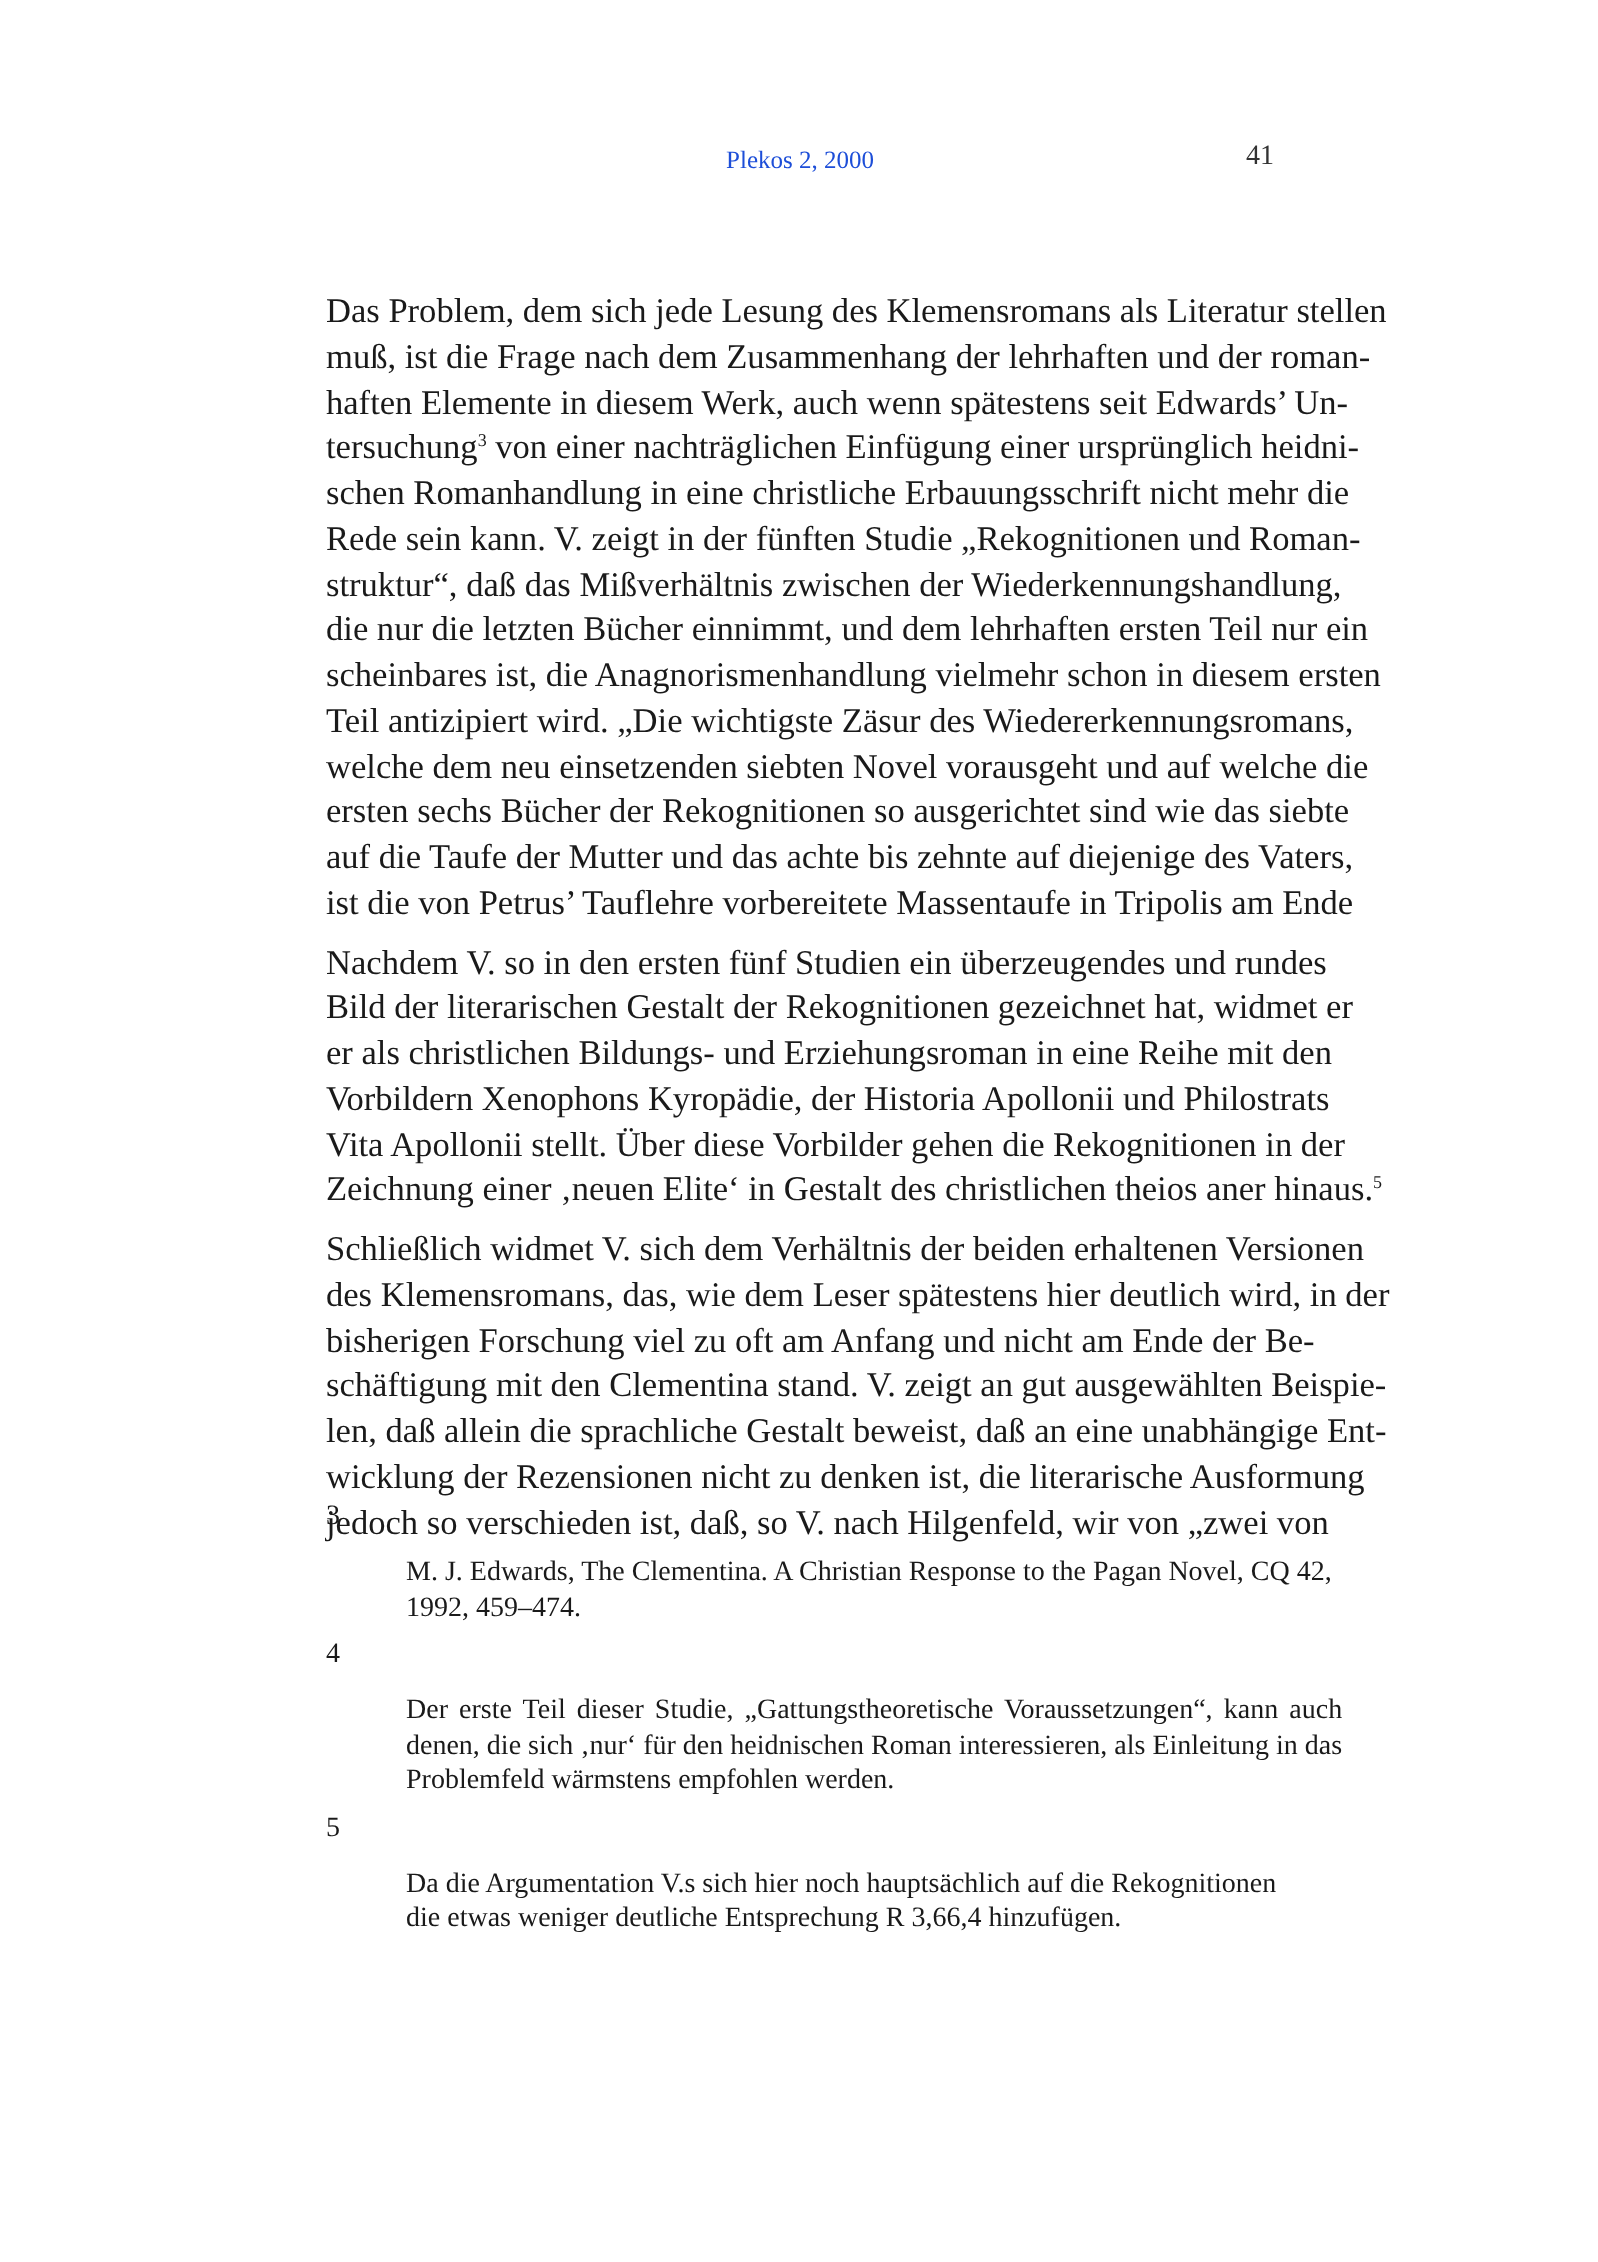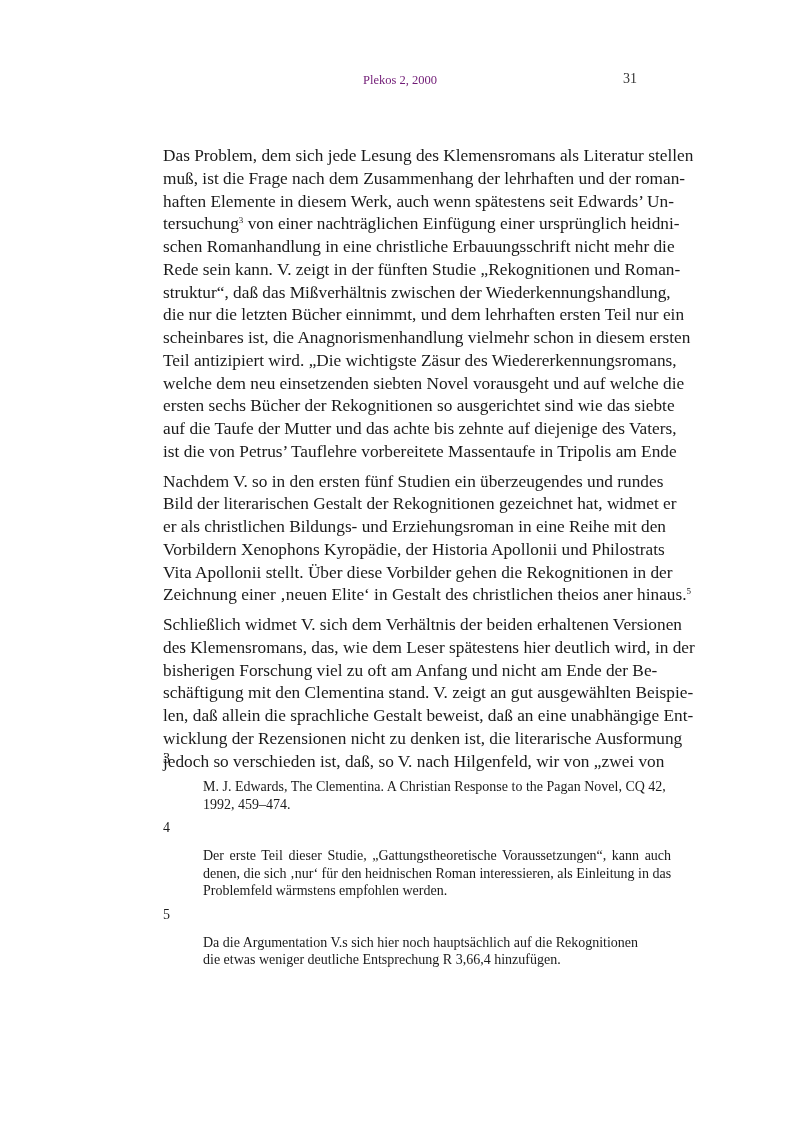--- a/index.html
+++ b/index.html
@@ -1,38 +1,38 @@
 <!DOCTYPE html>
 <html><head>
 <meta charset="utf-8">
 <style>
   html, body { margin: 0; padding: 0; background: #ffffff; }
   body { width: 799px; height: 1131px; position: relative; overflow: hidden;
          font-family: "Liberation Serif", "DejaVu Serif", serif; color: #1a1a1a; }
   .header { position: absolute; top: 73px; left: 163px; width: 474px; height: 20px; }
-  .running-head { position: absolute; left: 0; right: 0; text-align: center; font-size: 12.5px; color: #701a75; }
+  .running-head { position: absolute; left: 0; right: 0; text-align: center; font-size: 12.5px; color: #1d4ed8; }
   .page-num { position: absolute; right: 0; top: -2px; font-size: 14px; color: #333; }
   .body { position: absolute; top: 145px; left: 163px; width: 474px; }
   .para { margin: 0 0 7px 0; font-size: 17.3px; line-height: 22.75px; text-align: justify; hyphens: manual; }
   .para .ln { display: block; text-align: justify; text-align-last: justify; white-space: nowrap; }
   .para .ln.last { text-align-last: left; }
   sup { font-size: 9px; vertical-align: 6px; line-height: 0; }
   .footnotes { position: absolute; top: 750px; left: 163px; width: 474px; }
   .fn { display: flex; margin-bottom: 6px; font-size: 14px; line-height: 17.5px; }
   .fn-num { width: 40px; flex: none; }
   .fn-text { flex: 1; margin-top: 28px; }
   .fn-text .ln { display: block; text-align: justify; text-align-last: justify; white-space: nowrap; }
   .fn-text .ln.last { text-align-last: left; }
 </style>
 </head>
 <body>
 
 <div class="header">
   <div class="running-head">Plekos 2, 2000</div>
-  <div class="page-num">31</div>
+  <div class="page-num">41</div>
 </div>
 
 <div class="body">
   <p class="para">
     <span class="ln">Das Problem, dem sich jede Lesung des Klemensromans als Literatur stellen</span>
     <span class="ln">muß, ist die Frage nach dem Zusammenhang der lehrhaften und der roman-</span>
     <span class="ln">haften Elemente in diesem Werk, auch wenn spätestens seit Edwards’ Un-</span>
     <span class="ln"><span>tersuchung</span><sup>3</sup><span> von einer nachträglichen Einfügung einer ursprünglich heidni-</span></span>
     <span class="ln">schen Romanhandlung in eine christliche Erbauungsschrift nicht mehr die</span>
     <span class="ln">Rede sein kann. V. zeigt in der fünften Studie „Rekognitionen und Roman-</span>

